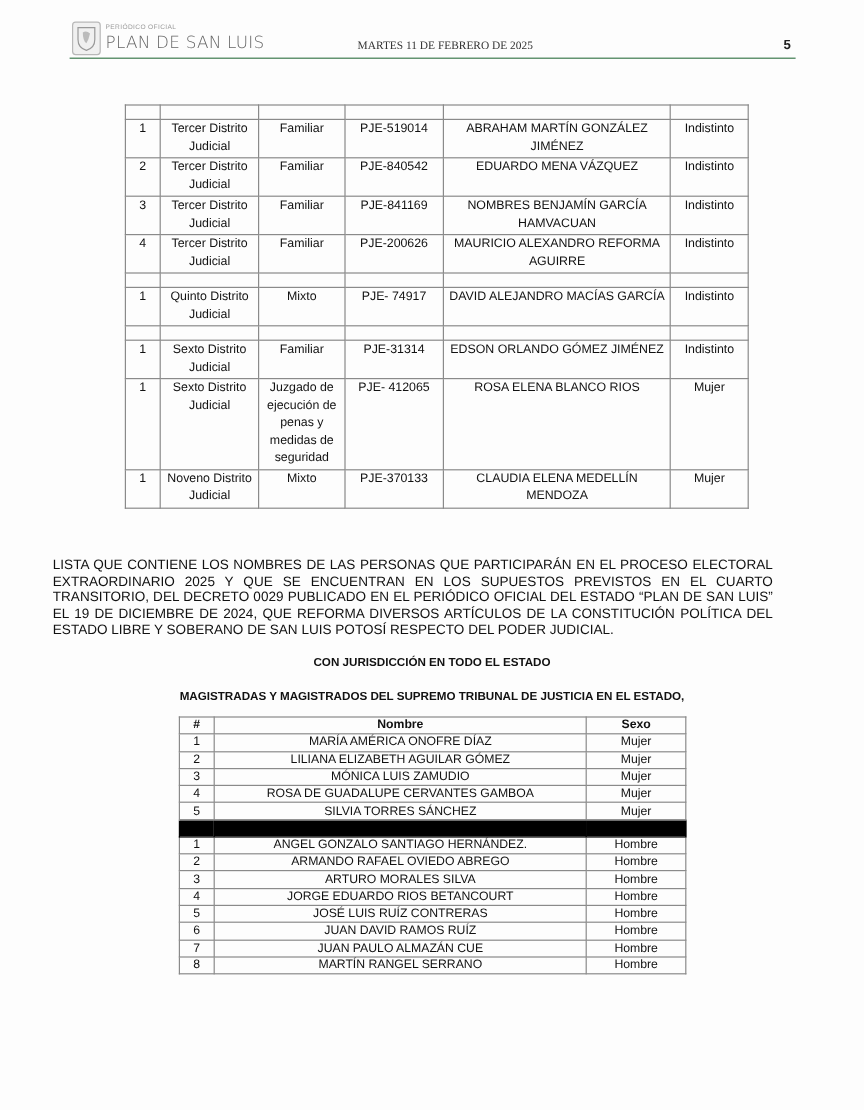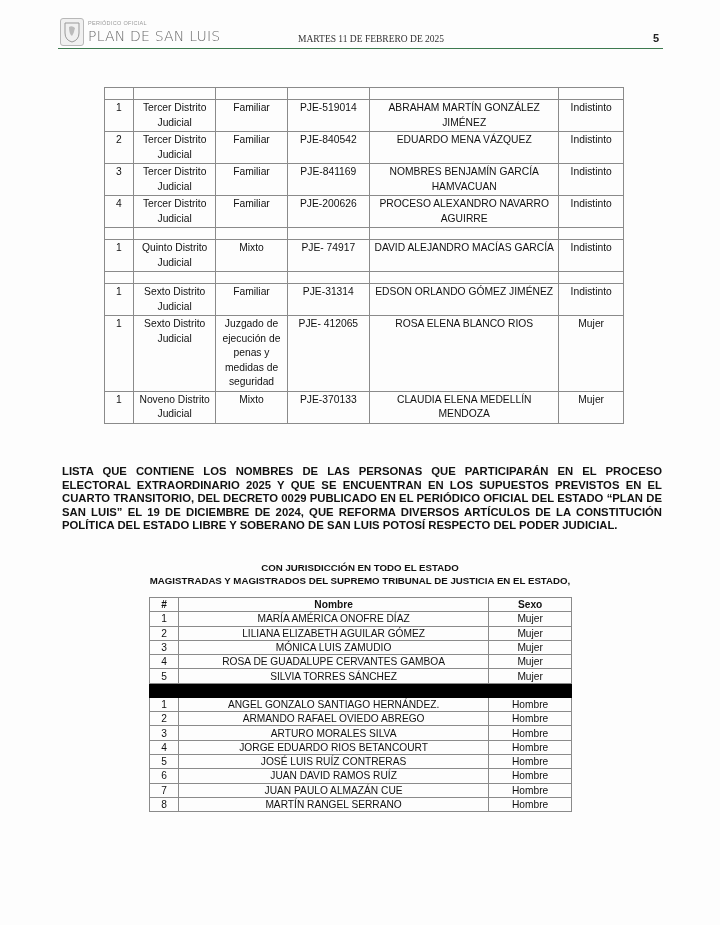--- a/index.html
+++ b/index.html
@@ -41,29 +41,29 @@
   }
   .t1 td {
     border: 1px solid #8a8a8a; text-align: center; vertical-align: top;
     padding: 1px 3px; line-height: 14.5px;
   }
   .t1 .blank td { height: 11px; padding: 0; }
   .c0 { width: 26px; } .c1 { width: 74px; } .c2 { width: 64px; } .c3 { width: 74px; }
   .c4 { width: 170px; } .c5 { width: 58px; }
 
   .para {
-    position: absolute; left: 62px; top: 465px; width: 600px;
-    font-size: 11.3px; font-weight: bold; line-height: 13.6px; text-align: justify;
+    position: absolute; left: 44px; top: 465px; width: 600px;
+    font-size: 11.3px; font-weight: normal; line-height: 13.6px; text-align: justify;
     text-align-last: left;
   }
   .subtitle {
     position: absolute; left: 100px; width: 520px; text-align: center;
     font-size: 9.7px; font-weight: bold;
   }
-  .st1 { top: 561px; margin-top: 14px; } .st2 { top: 562px; }
+  .st1 { top: 561px; margin-top: 14px; } .st2 { top: 547px; }
 
   .t2 {
     position: absolute; left: 149px; top: 597px; width: 423px;
     font-size: 10.2px;
   }
   .t2 td, .t2 th {
     border: 1px solid #8a8a8a; text-align: center; padding: 0 3px; height: 13.3px; line-height: 13px;
   }
   .t2 th { font-weight: bold; }
   .t2 .sep td { background: #000; height: 13px; border-color: #000; }
@@ -125,21 +125,21 @@
         <td>Familiar</td>
         <td>PJE-841169</td>
         <td>NOMBRES BENJAMÍN GARCÍA HAMVACUAN</td>
         <td>Indistinto</td>
       </tr>
       <tr>
         <td>4</td>
         <td>Tercer Distrito Judicial</td>
         <td>Familiar</td>
         <td>PJE-200626</td>
-        <td>PROCESO ALEXANDRO NAVARRO AGUIRRE</td>
+        <td>MAURICIO ALEXANDRO REFORMA AGUIRRE</td>
         <td>Indistinto</td>
       </tr>
       <tr class="blank">
         <td></td>
         <td></td>
         <td></td>
         <td></td>
         <td></td>
         <td></td>
       </tr>

